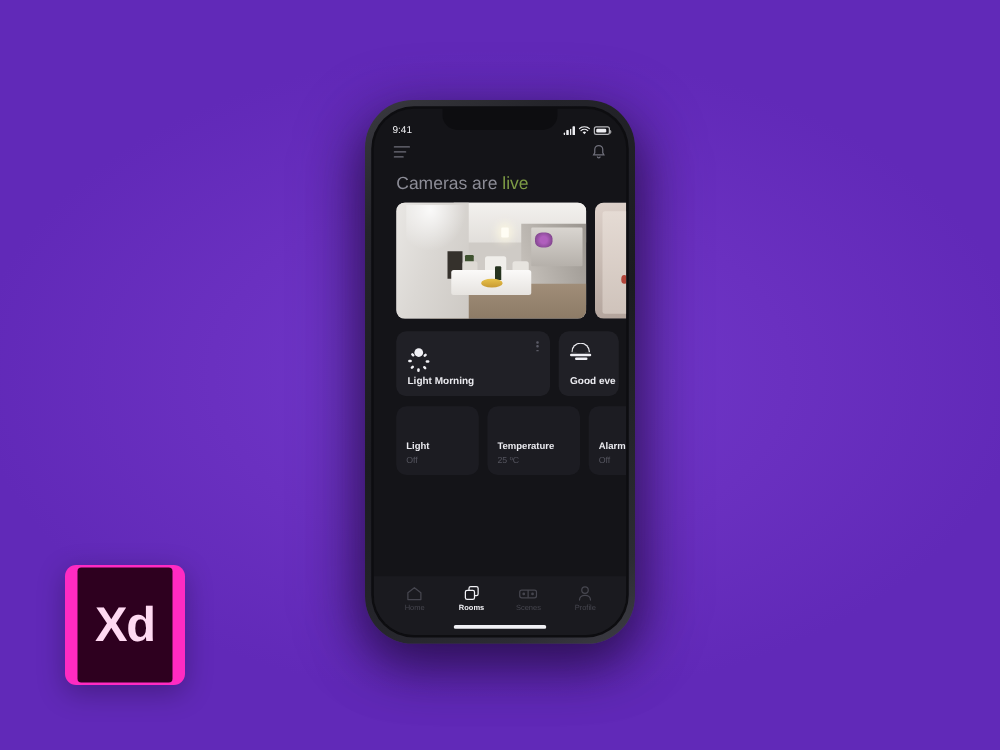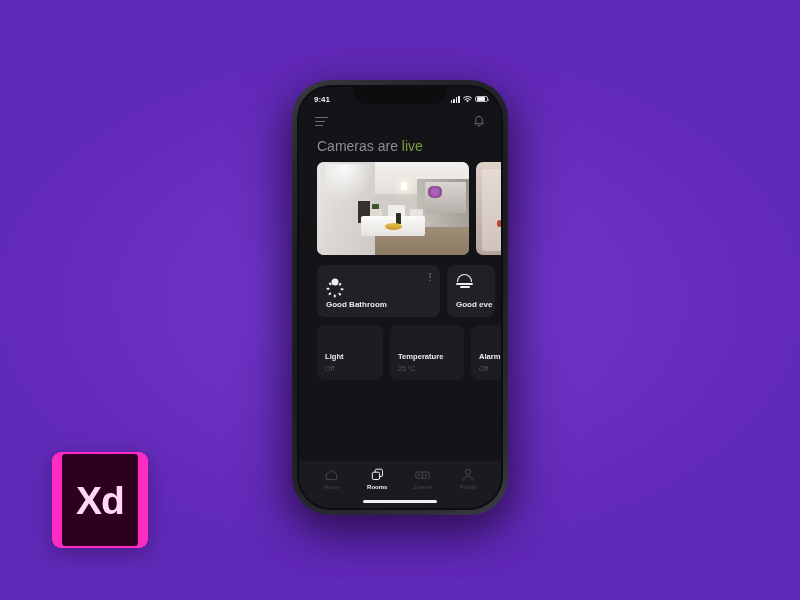--- a/index.html
+++ b/index.html
@@ -74,24 +74,24 @@
     position:absolute; top:0; left:50%; transform:translateX(-50%);
     width:92px; height:17px;
     background:#0d0d10;
     border-radius:0 0 12px 12px;
     z-index:20;
   }
 
   
   .statusbar {
     height:21px; flex:none;
-    display:flex; align-items:center; justify-content:space-between;
+    display:flex; align-items:flex-end; justify-content:space-between;
     padding:3px 13px 0 15px;
     color:#f2f2f5;
-    font-size:8px; font-weight:bold;
+    font-size:8px; font-weight:normal;
     z-index:21; position:relative;
   }
   .status-icons { display:flex; align-items:center; gap:3px; }
   .sig { display:flex; align-items:flex-end; gap:1px; height:7px; }
   .sig i { display:block; width:1.6px; background:#ececf0; border-radius:.5px; }
   .sig i:nth-child(1){height:2.5px}
   .sig i:nth-child(2){height:4px}
   .sig i:nth-child(3){height:5.5px}
   .sig i:nth-child(4){height:7px}
   .batt {
@@ -374,21 +374,21 @@
           <span class="ray" style="transform:translate(-50%,-50%) rotate(180deg)"></span>
           <span class="ray" style="transform:translate(-50%,-50%) rotate(225deg)"></span>
           <span class="ray" style="transform:translate(-50%,-50%) rotate(270deg)"></span>
           <span class="ray" style="transform:translate(-50%,-50%) rotate(315deg)"></span>
         </span>
         <span class="scene-dots">
               <i></i>
               <i></i>
               <i></i>
             </span>
-        <span class="scene-label">Good Bathroom</span>
+        <span class="scene-label">Light Morning</span>
       </div>
       <div class="scene-card second">
         <span class="sunset">
           <span class="dome"></span>
               <span class="ln ln1"></span>
               <span class="ln ln2"></span>
         </span>
         <span class="scene-label">Good eve</span>
       </div>
     </div>

